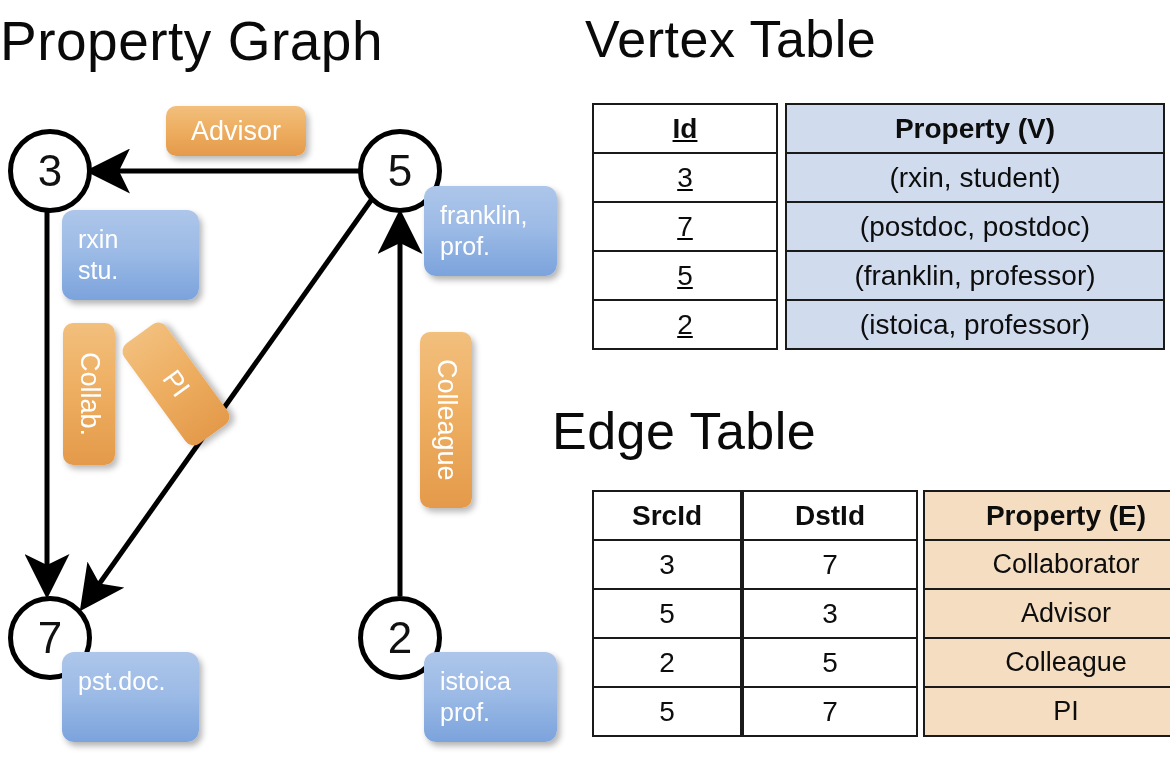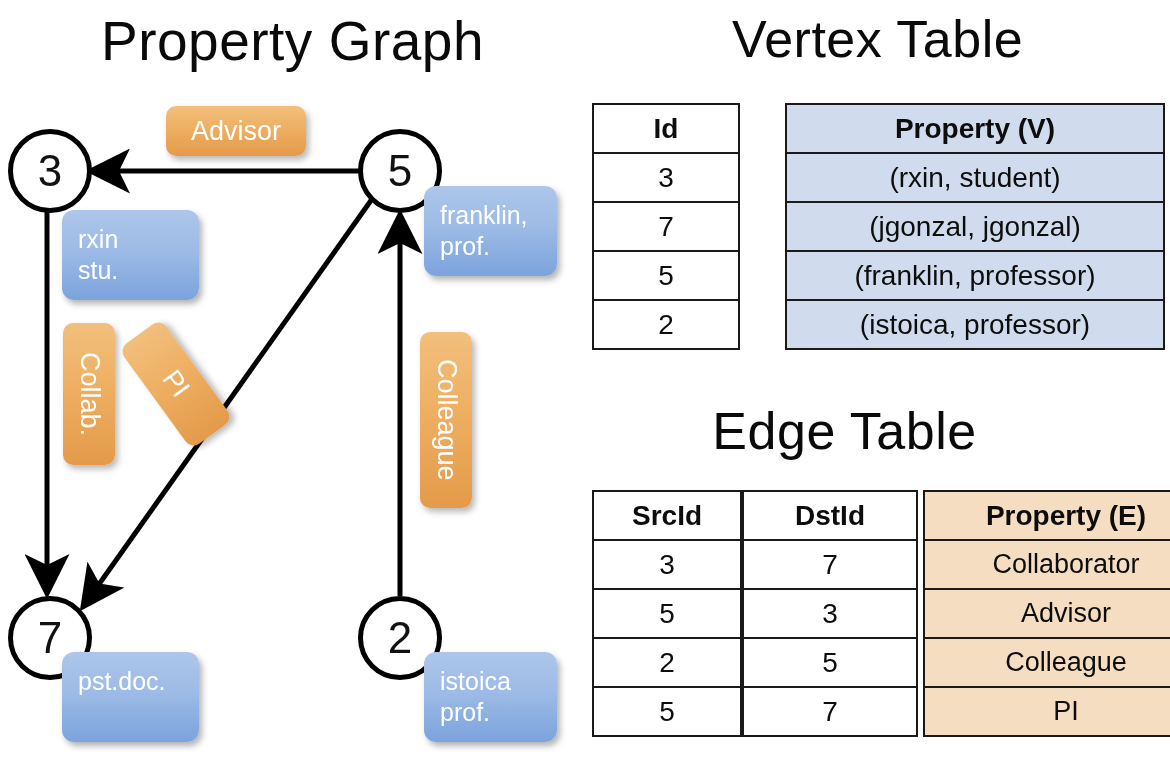--- a/index.html
+++ b/index.html
@@ -10,21 +10,20 @@
   }
 
   
   .bigtitle{
     position:absolute;
     font-family:"Liberation Sans","DejaVu Sans",sans-serif;
     font-weight:300;
     color:#0a0a0a;
     letter-spacing:0.5px;
     white-space:nowrap;
-    text-align:center;
   }
   #title-property-graph{left:0;top:8px;width:585px;font-size:55px;line-height:66px;}
   #title-vertex-table{left:585px;top:6px;width:585px;font-size:52px;line-height:66px;}
   #title-edge-table{left:552px;top:398px;width:585px;font-size:52px;line-height:66px;}
 
   
   #graph{position:absolute;left:0;top:0;width:585px;height:760px;}
   #graph-svg{position:absolute;left:0;top:0;width:585px;height:760px;}
 
   .node{
@@ -114,21 +113,21 @@
     color:#0d0d0d;
     text-align:center;
     padding:0;
     height:47px;
     font-size:28px;
   }
   .tbl th{font-weight:700;font-size:28px;}
 
   
   #vt-wrap{position:absolute;left:592px;top:103px;}
-  #vt-id{position:absolute;left:0;top:0;width:148px;}
+  #vt-id{position:absolute;left:0;top:0;width:186px;text-decoration:underline;}
   #vt-prop{position:absolute;left:193px;top:0;width:380px;}
   #vt-prop td,#vt-prop th{background:#d0dcee;}
 
   
   #et-wrap{position:absolute;left:592px;top:490px;}
   #et-src{position:absolute;left:0;top:0;width:150px;}
   #et-dst{position:absolute;left:150px;top:0;width:176px;}
   #et-prop{position:absolute;left:331px;top:0;width:286px;}
   #et-prop td,#et-prop th{background:#f5ddc2;}
   #et-prop td{font-size:27px;}
@@ -228,21 +227,21 @@
     <thead>
       <tr>
         <th>Property (V)</th>
       </tr>
     </thead>
     <tbody>
       <tr>
           <td>(rxin, student)</td>
         </tr>
       <tr>
-          <td>(jgonzal, jgonzal)</td>
+          <td>(postdoc, postdoc)</td>
         </tr>
       <tr>
           <td>(franklin, professor)</td>
         </tr>
       <tr>
           <td>(istoica, professor)</td>
         </tr>
     </tbody>
   </table>
 </div>

